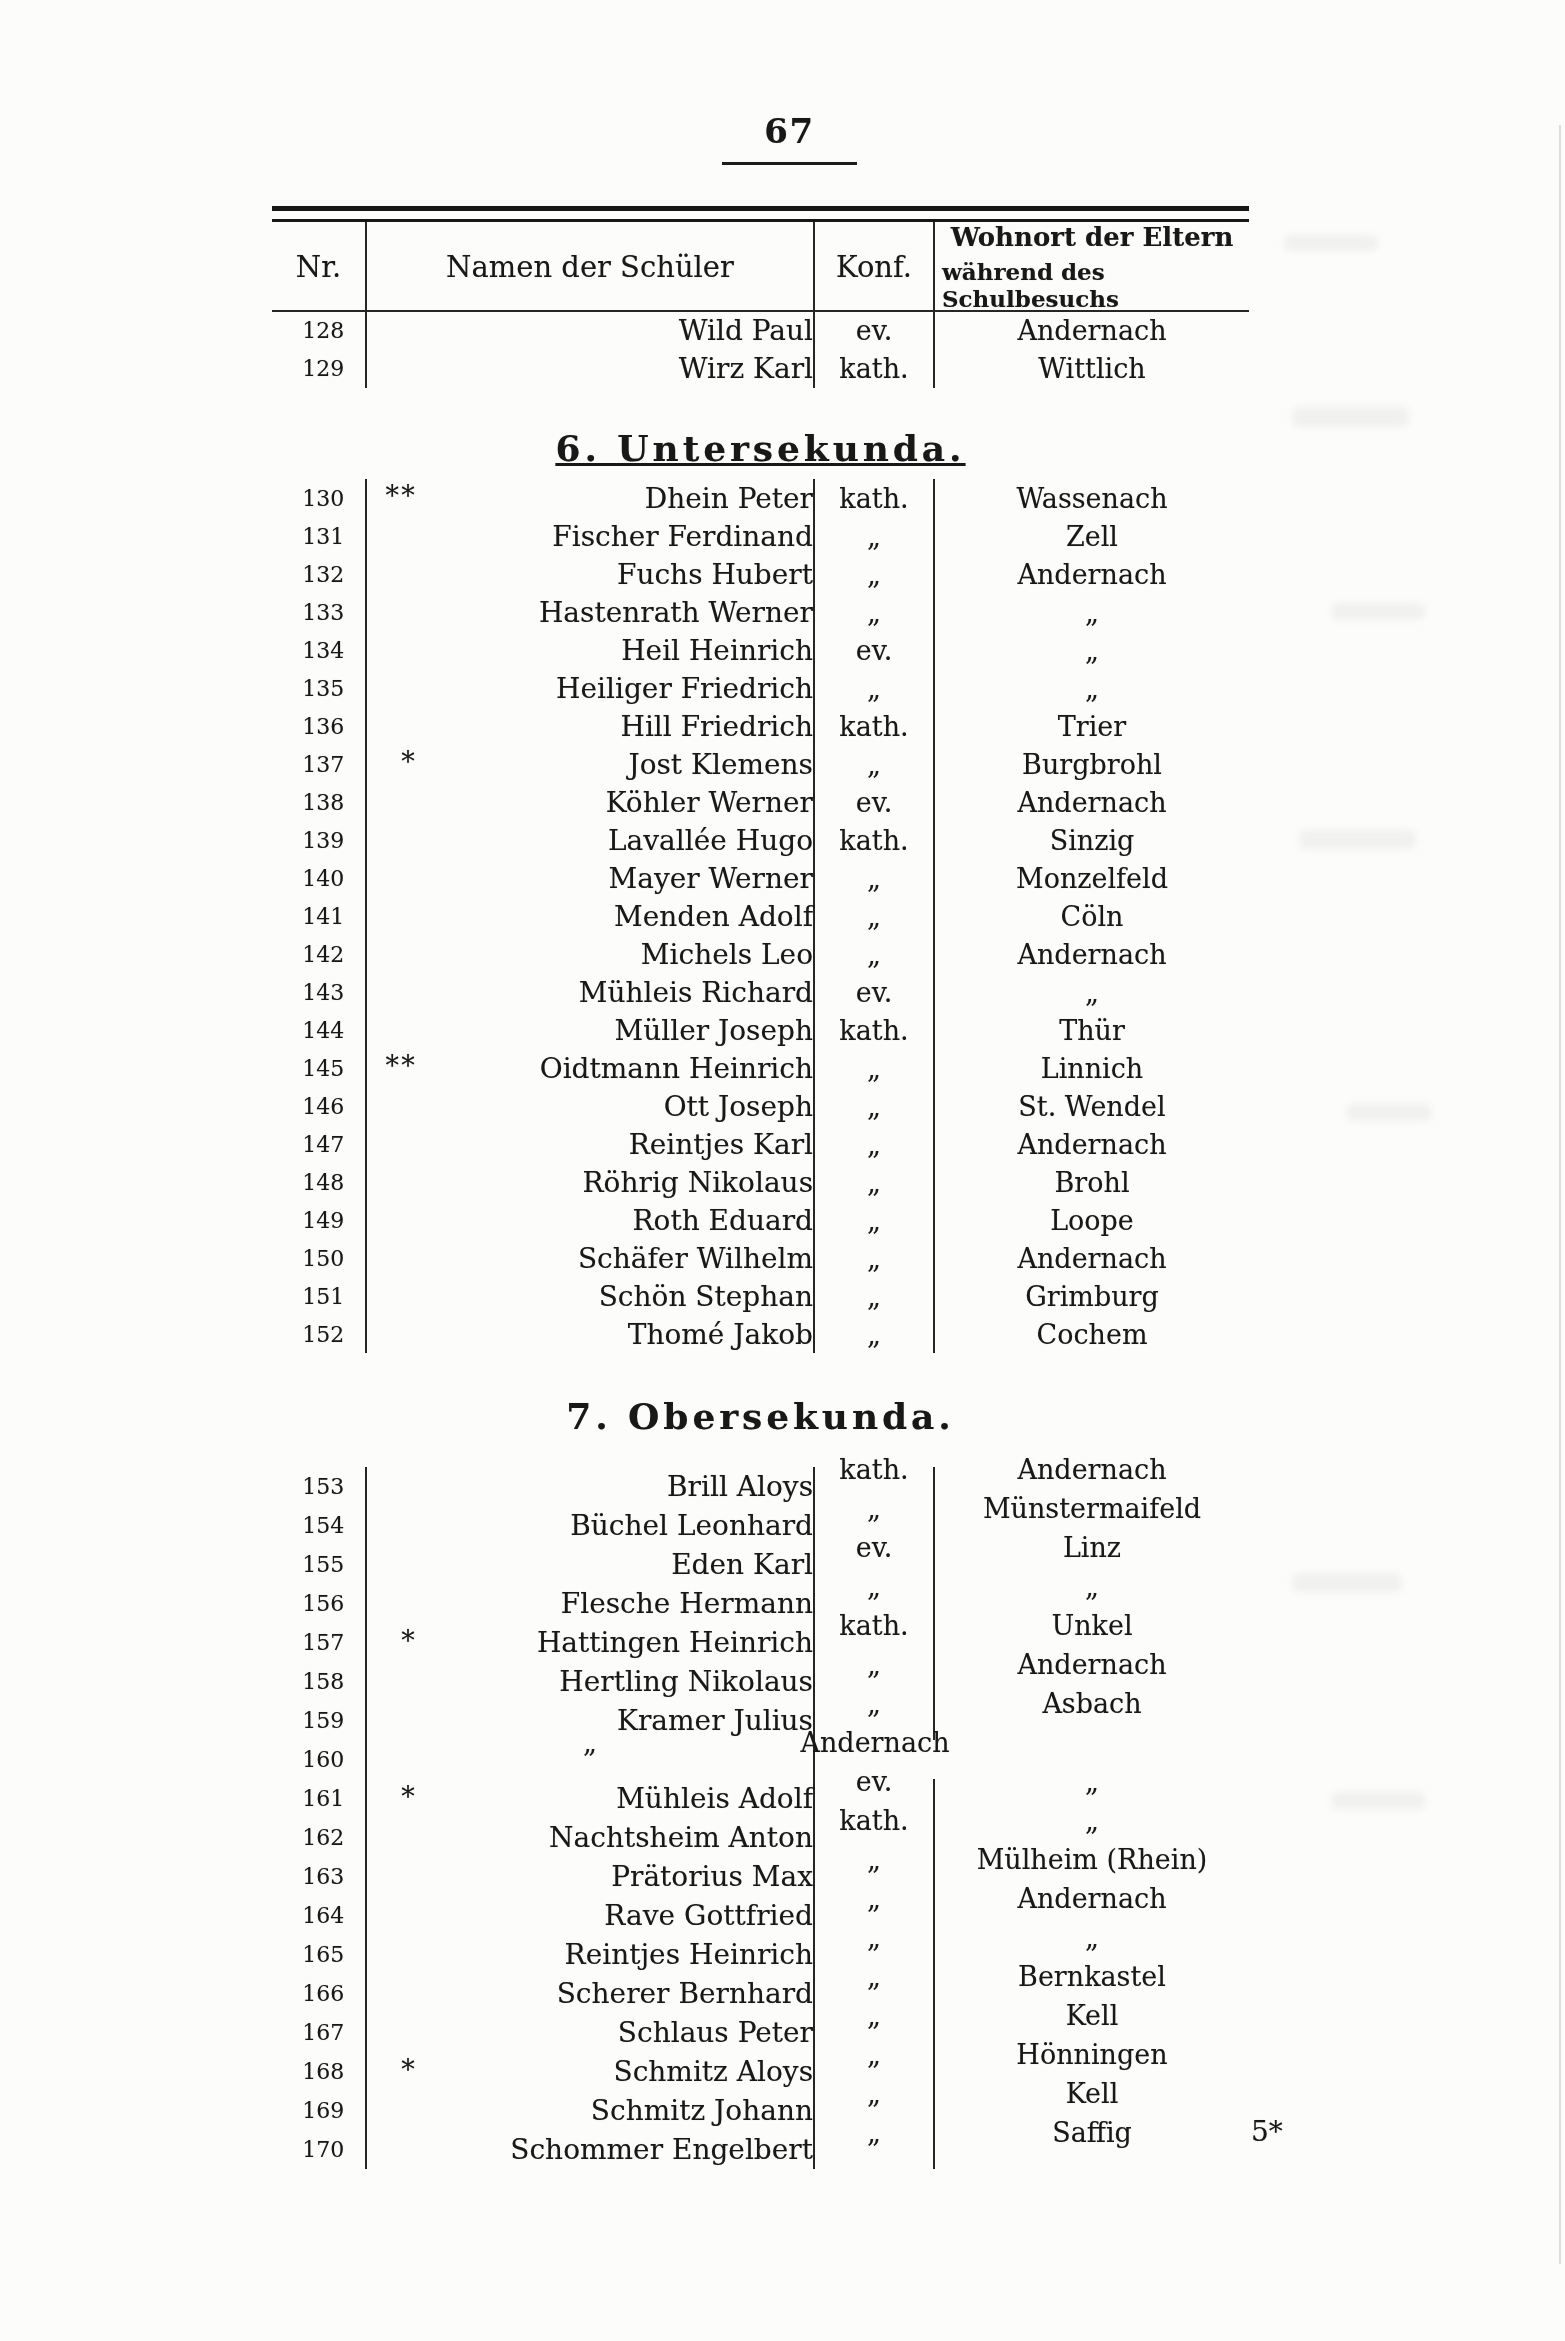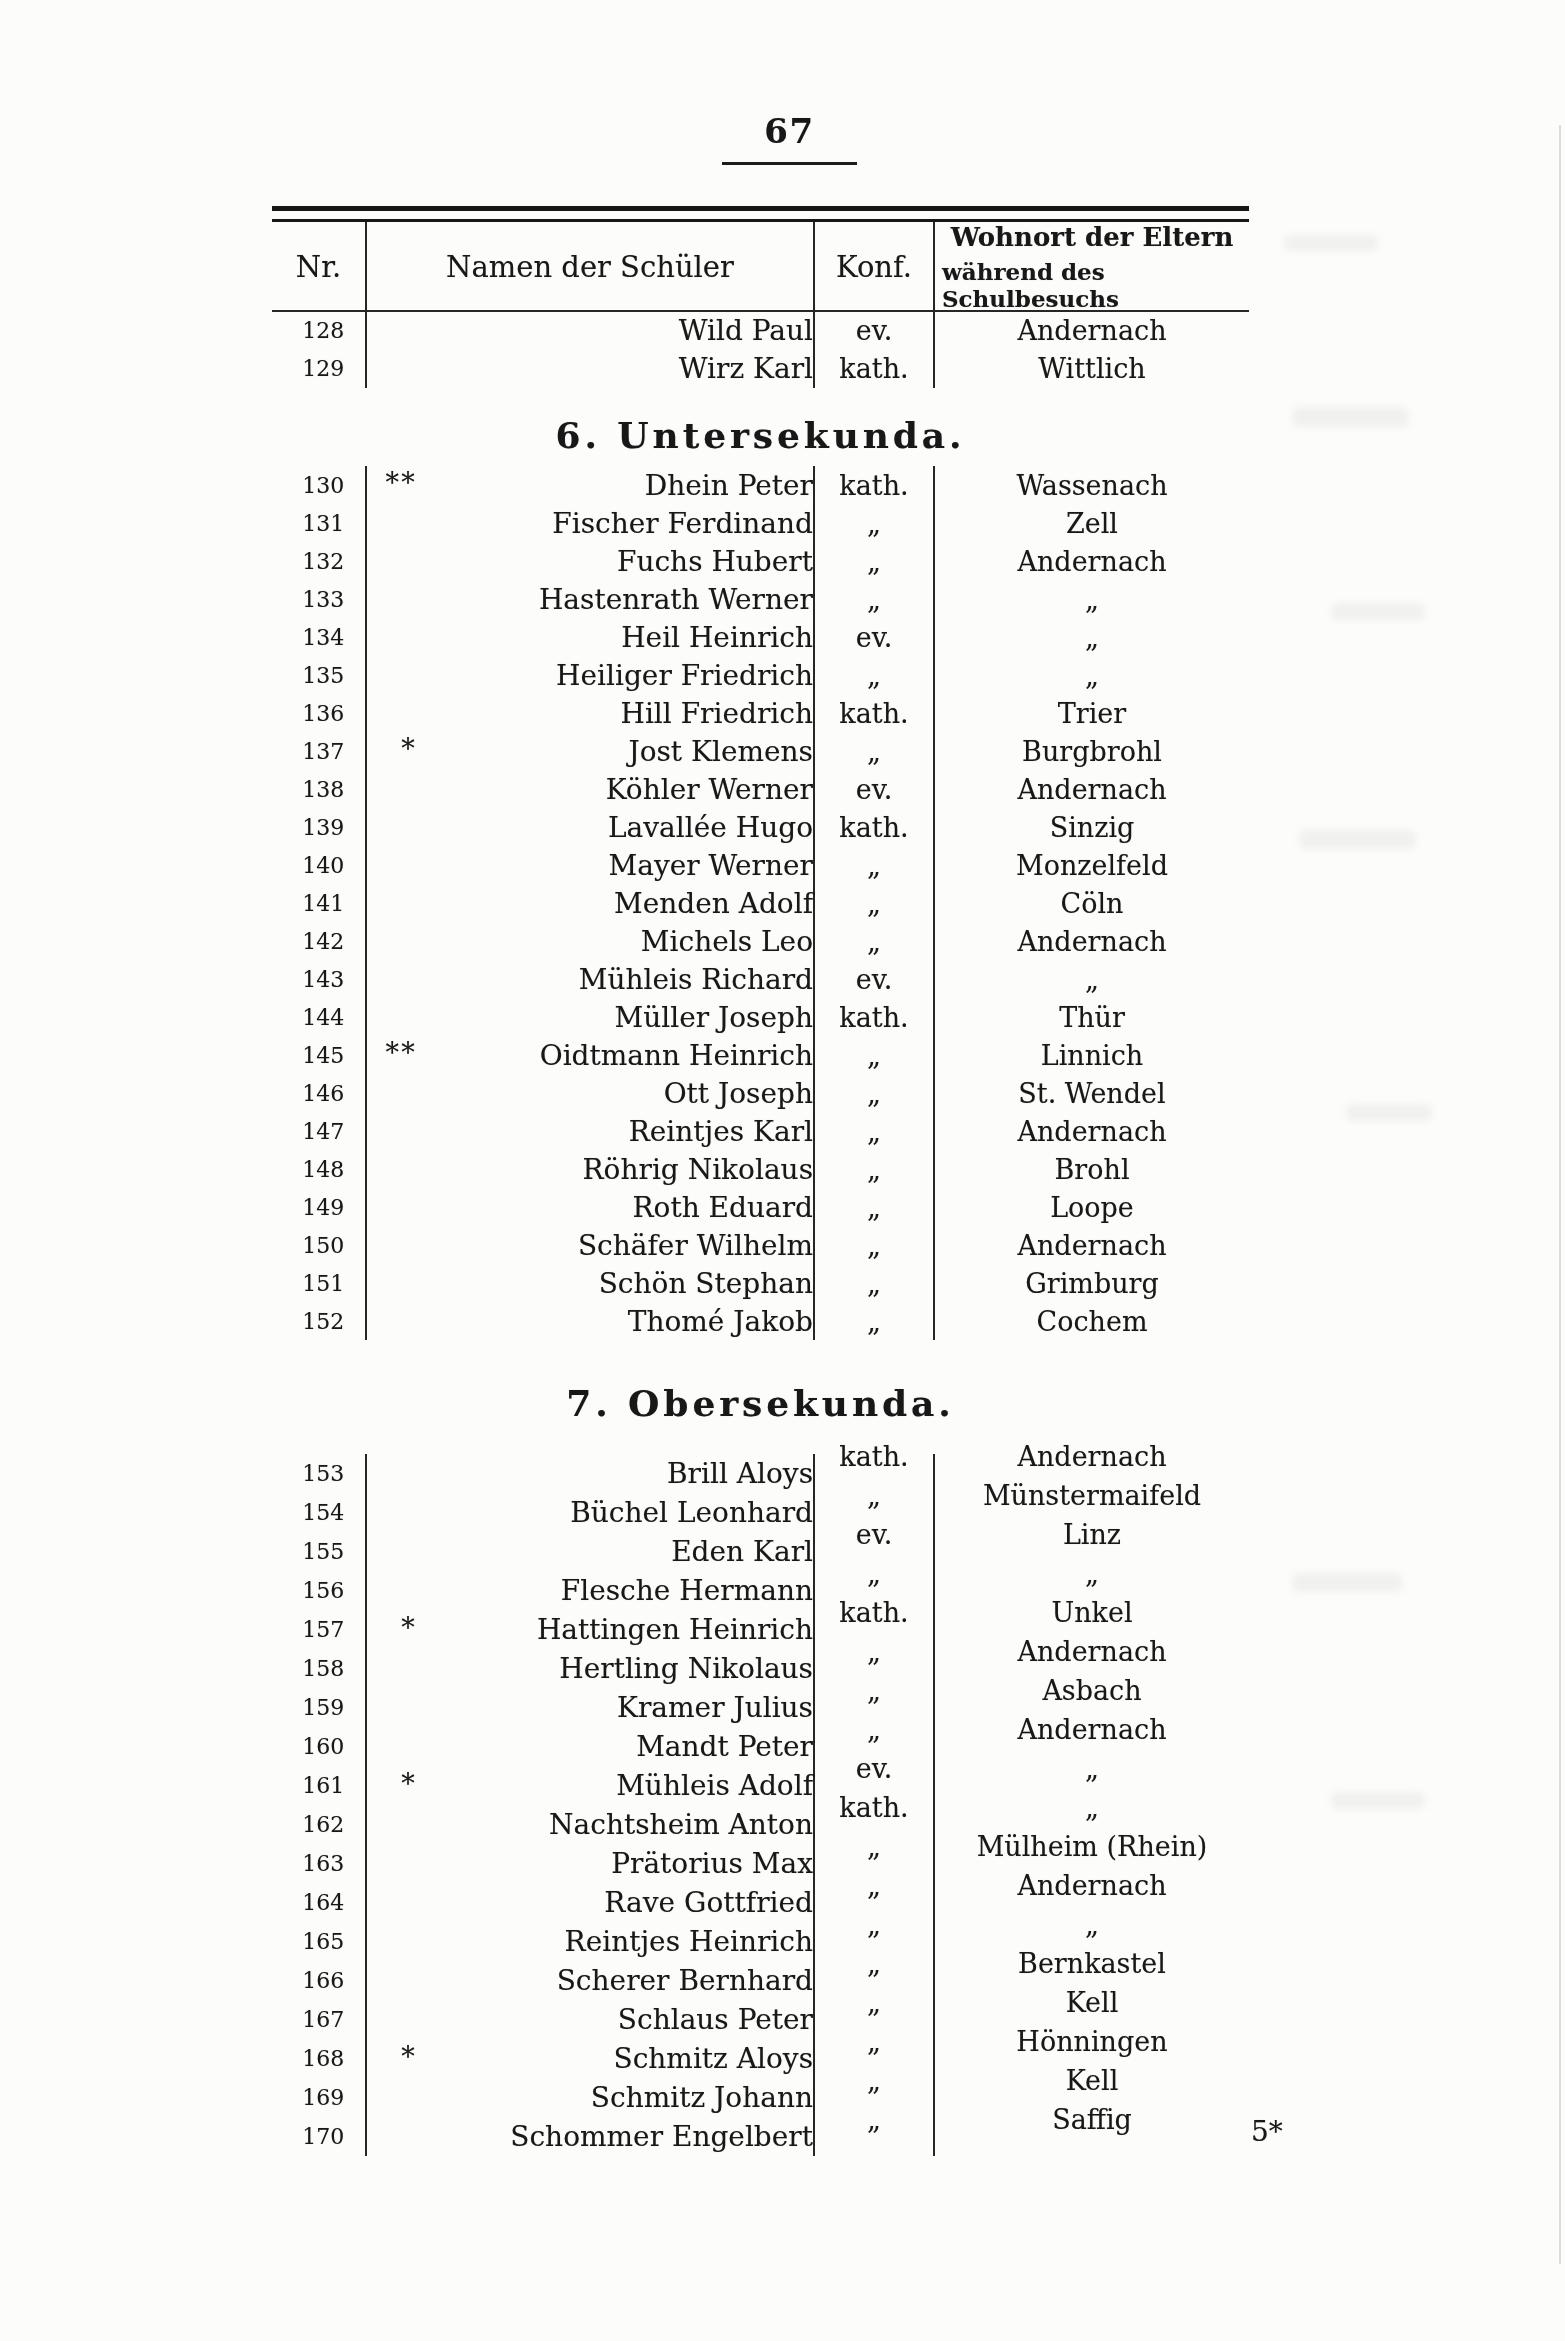--- a/index.html
+++ b/index.html
@@ -47,21 +47,21 @@
     position:absolute; left:3.1px; width:47px; text-align:right;
     font-size:27px; letter-spacing:2.3px; top:50%; transform:translateY(-58%);
   }
   .val { display:block; }
 
   
   .section-title {
     text-align:center; font-size:36px; font-weight:bold;
     letter-spacing:3.9px; height:47px; line-height:47px;
   }
-  .sec-1 > .section-title { margin-top:24px; margin-bottom:7.8px; }
+  .sec-1 > .section-title { margin-top:37px; margin-bottom:7.8px;text-decoration:underline; }
   .sec-2 > .section-title { margin-top:40px; margin-bottom:27px; }
   .sec-2 .row { height:39px; }
   
   .sec-2 .c3 .val, .sec-2 .c4 .val { transform:translateY(-17px); }
 
   
   .sig { position:absolute; left:1251px; top:2115px; font-size:28px; }
 
   
   .artifact { position:absolute; background:#8f8f8f; opacity:.10; filter:blur(3.9px); border-radius:6.3px; }
@@ -551,24 +551,20 @@
     <div class="cell c3 bdr">
                 <span class="val">„</span>
               </div>
     <div class="cell c4">
                 <span class="val">Asbach</span>
               </div>
   </div>
 
   <div class="row">
     <div class="cell c1 bdr">160</div>
-    <div class="cell c2 bdr">
-      <span class="marker"></span>
-      <span class="val nm">Mandt Peter</span>
-    </div>
     <div class="cell c3 bdr">
                 <span class="val">„</span>
               </div>
     <div class="cell c4">
                 <span class="val">Andernach</span>
               </div>
   </div>
 
   <div class="row">
     <div class="cell c1 bdr">161</div>

